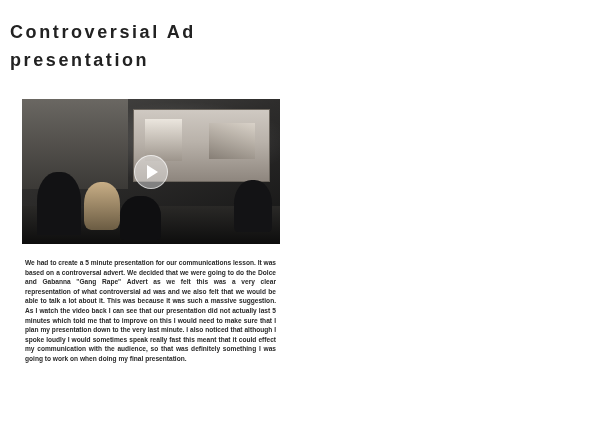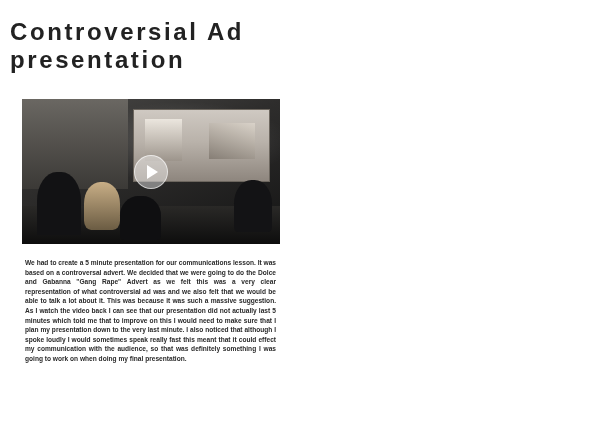--- a/index.html
+++ b/index.html
@@ -23,21 +23,21 @@
     top: 0;
   }
   .col-left { left: 0; width: 300px; height: 424px; }
   .col-right { left: 307px; width: 293px; height: 424px; }
 
   .title-left {
     position: absolute;
     left: 10px;
     top: 18px;
     width: 285px;
-    font-size: 24px;
+    font-size: 18px;
     line-height: 28px;
     letter-spacing: 2.6px;
     color: #222222;
     font-weight: bold;
     font-family: "Liberation Sans", sans-serif;
   }
 
   .video {
     position: absolute;
     background: #2b2b2b;

